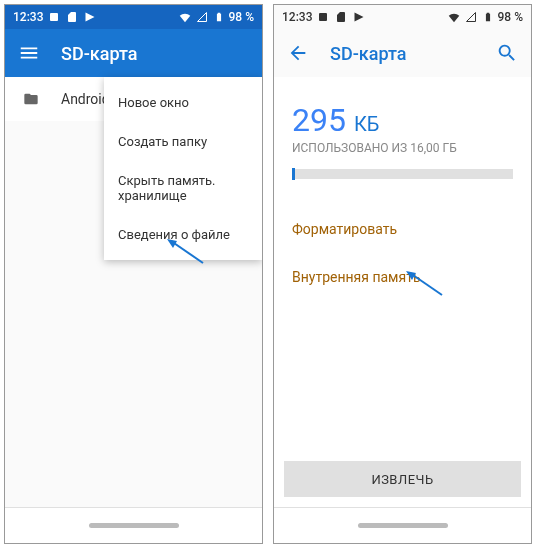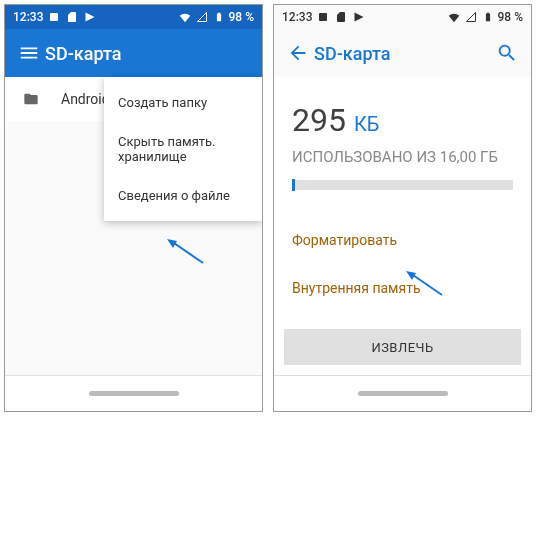--- a/index.html
+++ b/index.html
@@ -1,41 +1,41 @@
 <!DOCTYPE html>
 <html><head>
 <meta charset="utf-8">
 <style>
   * { box-sizing: border-box; margin: 0; padding: 0; font-family: Roboto, Arial, sans-serif; }
   body { background: #fff; width: 536px; height: 551px; display: flex; gap: 10px; padding: 4px; }
-  .phone { border: 1px solid #999; width: 259px; height: 408px; background: #fff; position: relative; overflow: hidden; display: flex; flex-direction: column; }
+  .phone { border: 1px solid #999; width: 259px; height: 540px; background: #fff; position: relative; overflow: hidden; display: flex; flex-direction: column; }
   .statusbar { height: 24px; display: flex; align-items: center; justify-content: space-between; padding: 0 8px; font-size: 12px; font-weight: 500; }
   .statusbar.blue { background: #1565c0; color: #fff; }
   .statusbar.white { background: #fafafa; color: #333; }
   .status-left { display: flex; align-items: center; gap: 4px; }
   .status-right { display: flex; align-items: center; gap: 3px; }
   .ico { width: 14px; height: 14px; display: inline-flex; align-items: center; justify-content: center; }
-  .appbar { height: 48px; display: flex; align-items: center; padding: 0 12px; gap: 4px; }
+  .appbar { height: 48px; display: flex; align-items: center; padding: 0 12px; gap: 20px; }
   .appbar.blue { background: #1976d2; color: #fff; }
   .appbar.white { background: #fafafa; color: #1976d2; }
   .appbar-title { font-size: 18px; font-weight: 500; flex: 1; }
   .iconbtn { width: 24px; height: 24px; display: flex; align-items: center; justify-content: center; cursor: pointer; }
   .content { flex: 1; background: #fafafa; position: relative; }
   .list-row { display: flex; align-items: center; padding: 14px 16px; gap: 20px; background: #fff; }
   .folder-ic { width: 20px; height: 16px; }
   .list-label { font-size: 14px; color: #333; }
   .menu { position: absolute; top: 0; right: 0; width: 158px; background: #fff; box-shadow: 0 2px 8px rgba(0,0,0,0.25); padding: 6px 0; z-index: 10; }
   .menu-item { padding: 12px 14px; font-size: 13px; color: #333; cursor: pointer; }
   .arrow { position: absolute; width: 40px; height: 28px; z-index: 20; pointer-events: none; }
   .navbar { height: 36px; background: #fff; border-top: 1px solid #e0e0e0; display: flex; align-items: center; justify-content: center; }
   .pill { width: 90px; height: 5px; background: #bbb; border-radius: 3px; }
   .storage-content { padding: 24px 18px 0 18px; background: #fff; height: 100%; position: relative; }
-  .big-num { font-size: 32px; color: #404040; font-weight: 400; display: inline; }
+  .big-num { font-size: 32px; color: #3b82f6; font-weight: 400; display: inline; }
   .big-unit { font-size: 20px; color: #1976d2; font-weight: 400; display: inline; margin-left: 4px; margin-top: 37px; }
-  .sub-usage { font-size: 15px; color: #888; text-transform: uppercase; margin-top: 9px; }
+  .sub-usage { font-size: 12px; color: #888; text-transform: uppercase; margin-top: 2px; }
   .bar-track { margin-top: 14px; width: 100%; height: 10px; background: #e0e0e0; position: relative; }
   .bar-fill { position: absolute; left: 0; top: -1px; width: 3px; height: 12px; background: #1976d2; }
   .option { padding: 16px 0; font-size: 14px; color: #a16207; cursor: pointer; }
   .eject-btn { position: absolute; bottom: 10px; left: 10px; right: 10px; height: 36px; background: #e0e0e0; color: #333; font-size: 13px; display: flex; align-items: center; justify-content: center; letter-spacing: 0.5px; cursor: pointer; margin-top: 22px; }
 </style>
 </head>
 <body>
 
 <div class="phone">
   <div class="statusbar blue">
@@ -87,20 +87,21 @@
   <div class="content">
     <div class="list-row">
       <span class="folder-ic">
         <svg viewBox="0 0 24 24" width="20" height="16" fill="#666">
             <path d="M10 4H4a2 2 0 00-2 2v12a2 2 0 002 2h16a2 2 0 002-2V8a2 2 0 00-2-2h-8l-2-2z"></path>
           </svg>
       </span>
       <span class="list-label">Android</span>
     </div>
     <div class="menu">
+      <div class="menu-item">Новое окно</div>
       <div class="menu-item">Создать папку</div>
       <div class="menu-item">Скрыть память. хранилище</div>
       <div class="menu-item">Сведения о файле</div>
     </div>
     <svg class="arrow" style="top:160px; left:160px;" viewBox="0 0 40 28">
       <line x1="38" y1="26" x2="6" y2="4" stroke="#1976d2" stroke-width="2"></line>
       <polygon points="2,2 12,4 8,11" fill="#1976d2"></polygon>
     </svg>
   </div>
   <div class="navbar">

